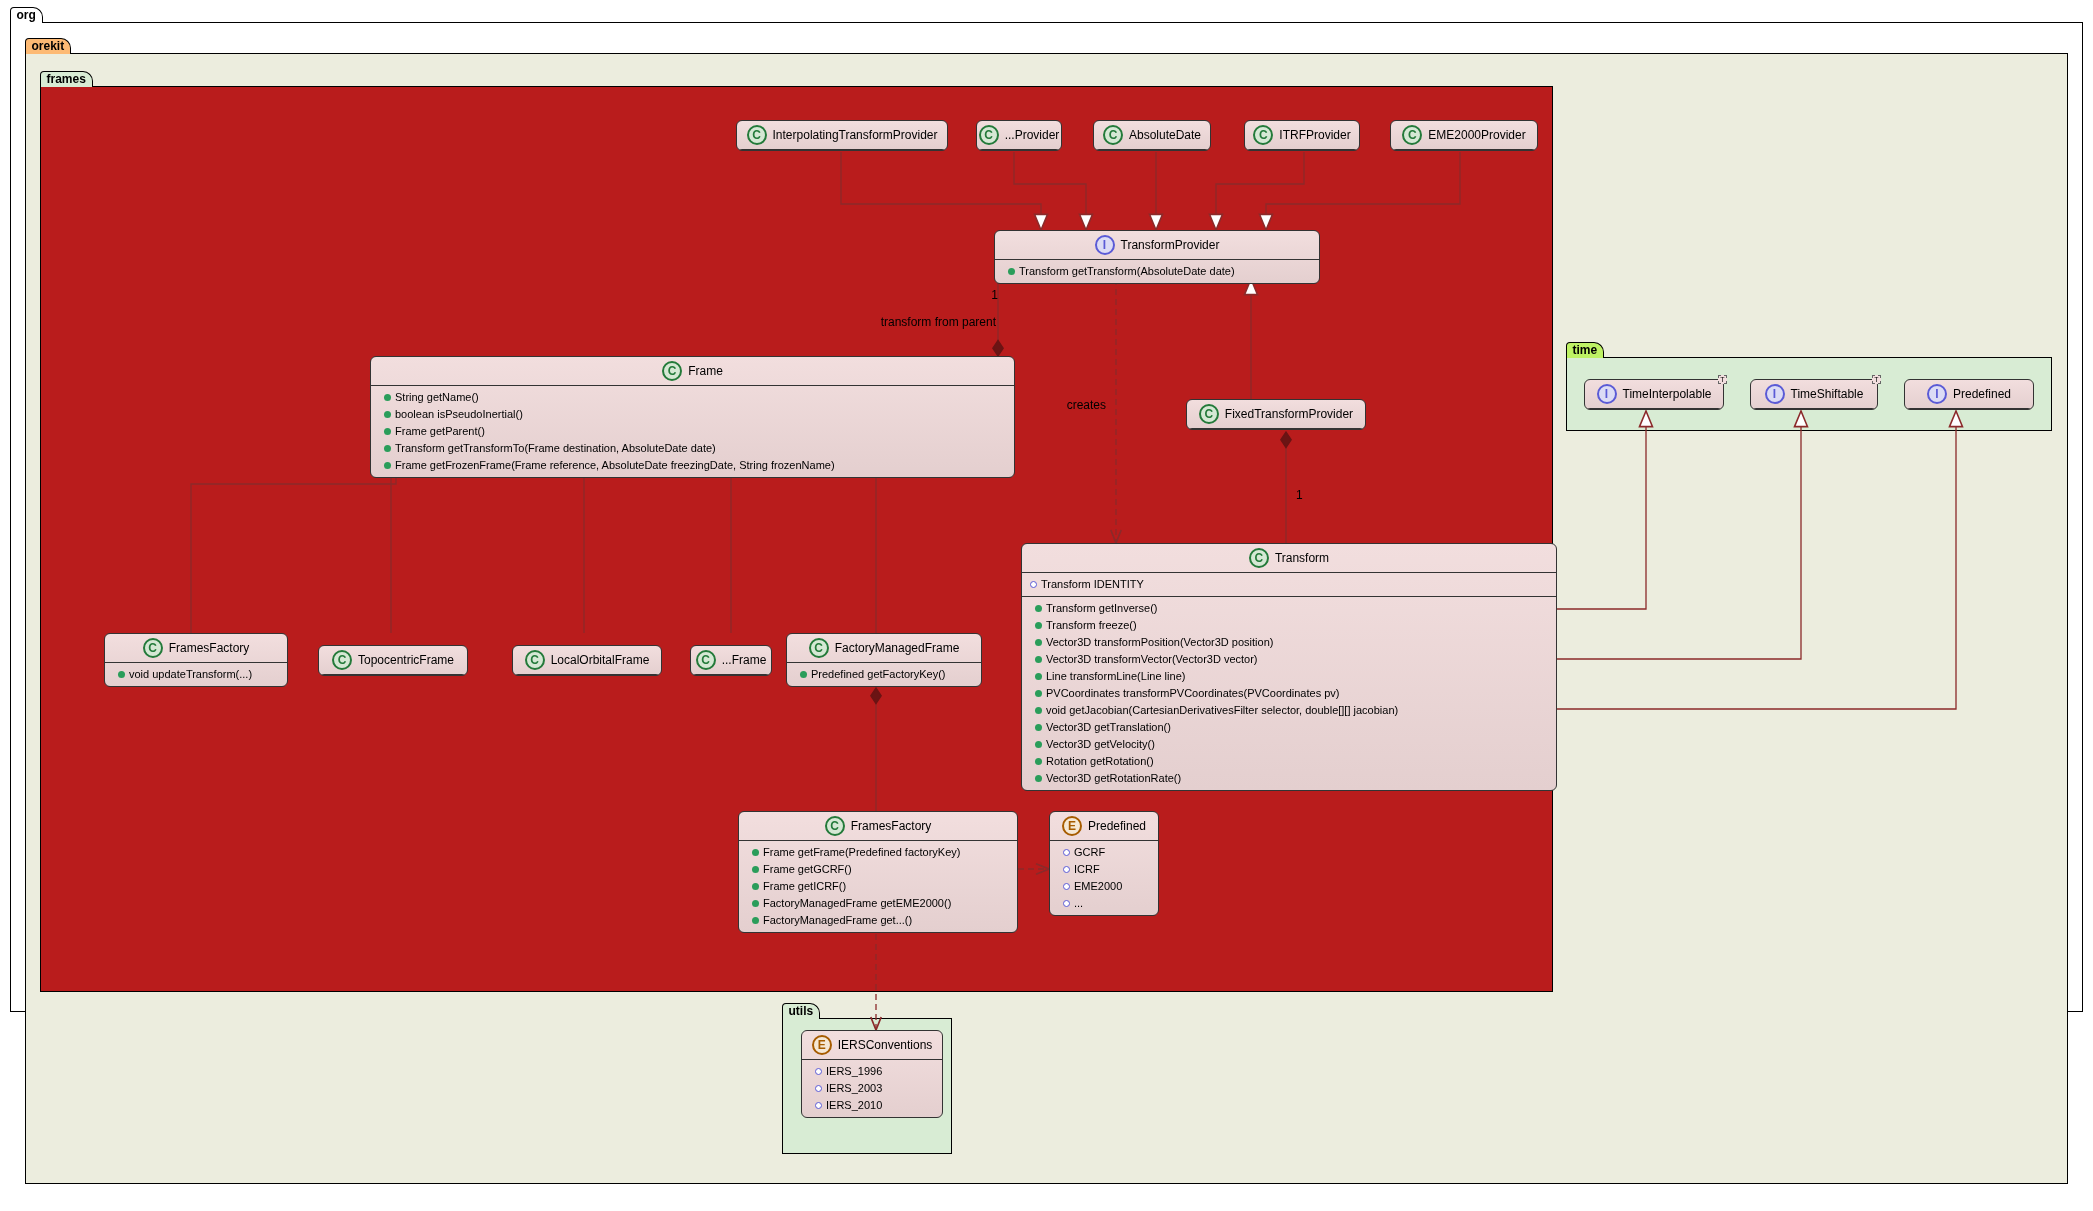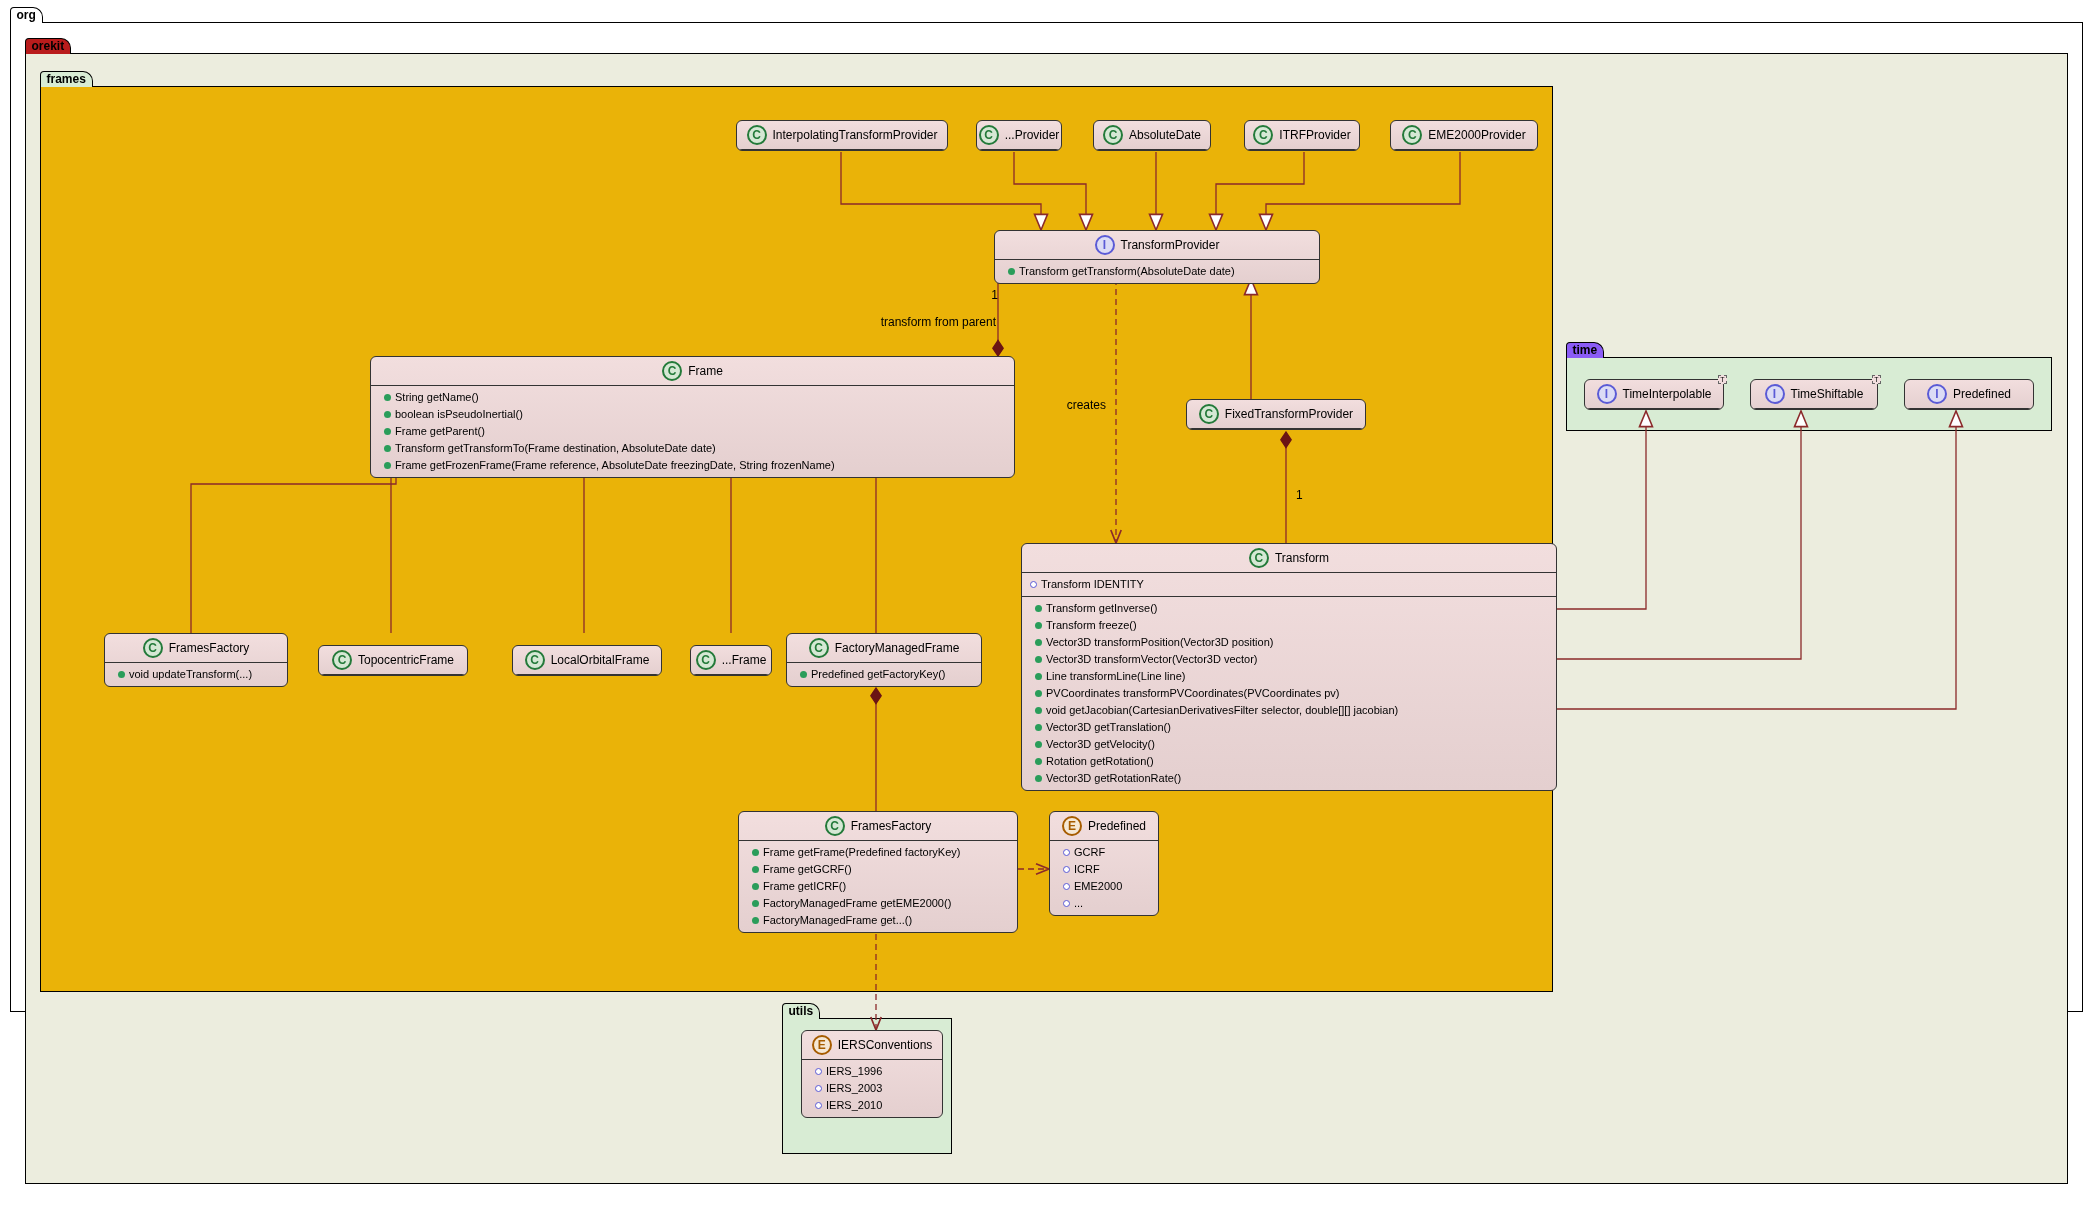--- a/index.html
+++ b/index.html
@@ -90,28 +90,28 @@
     background:#f2dede;
   }
 </style>
 </head>
 <body>
 
 <div class="pkg" style="left:10px; top:22px; width:2073px; height:990px; background:#fff;">
   <div class="pkg-tab" style="background:#fff;"><span>org</span></div>
 
   <div class="pkg" style="left:14px; top:30px; width:2043px; height:1131px; background:#ecedde;">
-    <div class="pkg-tab" style="background:#b91c1c;"><span>orekit</span></div>
-
-    <div class="pkg" style="left:14px; top:32px; width:1513px; height:906px; background:#eab308;">
+    <div class="pkg-tab" style="background:#fdba74;"><span>orekit</span></div>
+
+    <div class="pkg" style="left:14px; top:32px; width:1513px; height:906px; background:#b91c1c;">
       <div class="pkg-tab" style="background:#d8ecd4; font-weight:bold;"><span>frames</span></div>
     </div>
 
     <div class="pkg" style="left:1540px; top:303px; width:486px; height:74px; background:#d8ecd4;">
-      <div class="pkg-tab" style="background:#8b5cf6;"><span>time</span></div>
+      <div class="pkg-tab" style="background:#bef264;"><span>time</span></div>
     </div>
 
     <div class="pkg" style="left:756px; top:964px; width:170px; height:136px; background:#d8ecd4;">
       <div class="pkg-tab" style="background:#d8ecd4;"><span>utils</span></div>
     </div>
 
     <svg class="lines" width="2043" height="1131">
       <defs>
         <marker id="tri-open" markerWidth="14" markerHeight="12" refX="13" refY="6" orient="auto">
           <path d="M1,1 L13,6 L1,11 Z" fill="#fff" stroke="#8b2a2a" stroke-width="1.2"></path>

